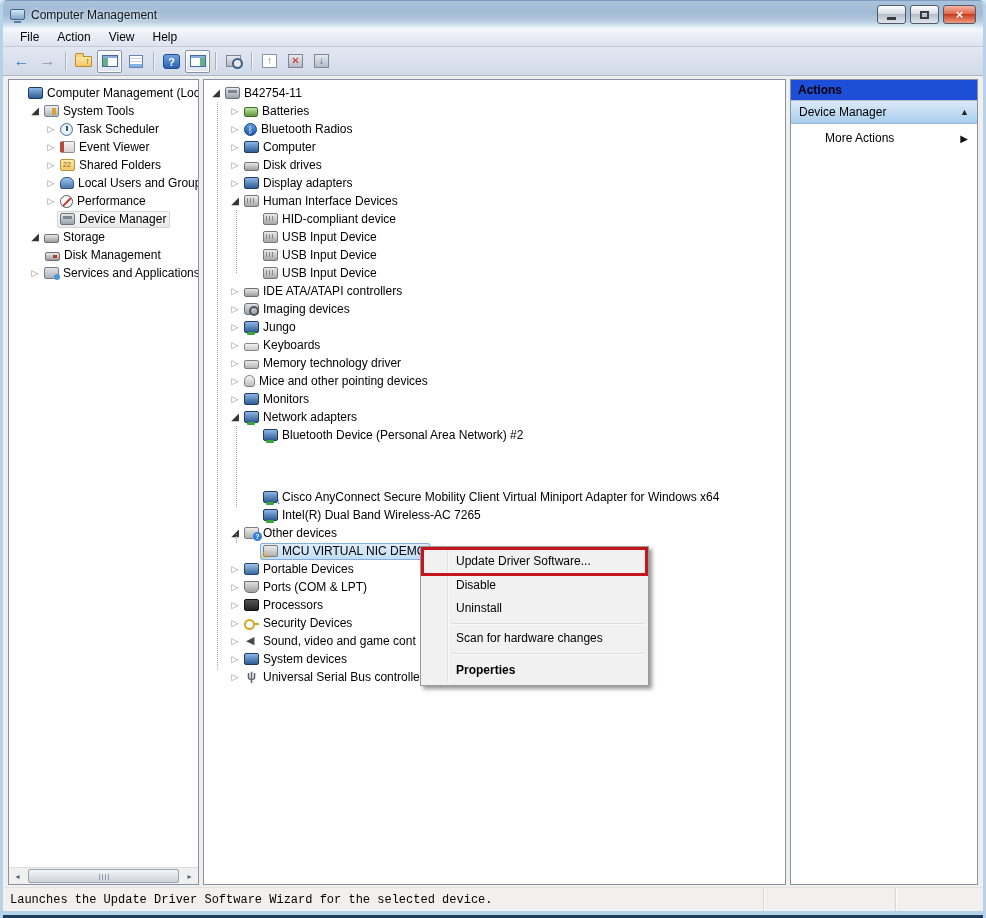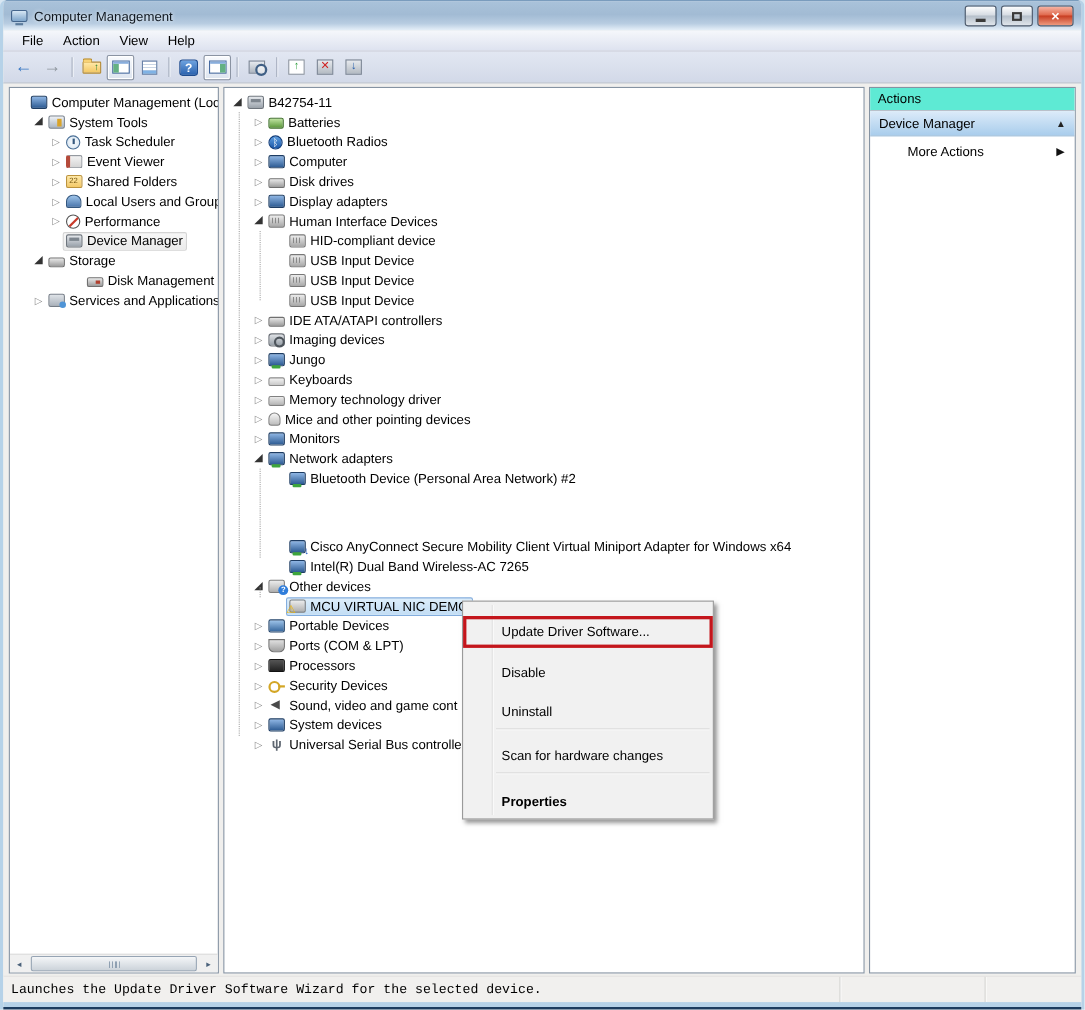--- a/index.html
+++ b/index.html
@@ -137,34 +137,34 @@
   .hscroll { position:absolute; left:0; right:0; bottom:0; height:17px; background:#f0f0f0; border-top:1px solid #dcdcdc;
              display:flex; align-items:center; }
   .sb-btn { width:17px; height:16px; flex:none; display:flex; align-items:center; justify-content:center;
             color:#4a617a; font-size:8px; }
   .sb-thumb { flex:1; height:14px; margin:0 2px; border:1px solid #96a4b4; border-radius:2px;
               background:linear-gradient(#f4f6f8,#ccd3da); position:relative; }
   .sb-thumb::after { content:''; position:absolute; left:50%; top:4px; margin-left:-5px; width:10px; height:6px;
                      background:repeating-linear-gradient(90deg,#8fa0b2 0 1px,transparent 1px 3px); }
 
   
-  .actions-header { height:21px; line-height:20px; padding:0 7px; font-weight:normal;
-                    background:#5eead4; border-bottom:1px solid #b9c0ca; }
+  .actions-header { height:21px; line-height:20px; padding:0 7px; font-weight:bold;
+                    background:#1d4ed8; border-bottom:1px solid #b9c0ca; }
   .actions-section { height:23px; display:flex; align-items:center; padding:0 8px;
                      background:linear-gradient(#dcebf9,#a9cdec); border-bottom:1px solid #96b8d8; }
   .actions-section .sec-arrow { margin-left:auto; font-size:9px; color:#222; }
   .more-actions { height:28px; display:flex; align-items:center; padding-left:34px; }
   .more-actions .ma-arrow { margin-left:auto; padding-right:9px; font-size:10px; color:#111; }
 
   
   .ctx { position:absolute; left:417px; top:546px; width:229px; background:#f1f1f1;
          border:1px solid #9a9a9a; box-shadow:3px 3px 4px rgba(80,80,80,.6); padding:2px; z-index:10; }
   .ctx::before { content:''; position:absolute; left:26px; top:3px; bottom:3px; width:1px; background:#e2e2e2;
                  box-shadow:1px 0 0 #fafafa; }
-  .mi { position:relative; height:23px; line-height:23px; padding-left:33px; z-index:1;margin-top:13px; }
+  .mi { position:relative; height:23px; line-height:23px; padding-left:33px; z-index:1; }
   .mi.bold { font-weight:bold; height:26px; line-height:26px; }
   .mi.annotated { outline:3px solid var(--annotation-red,#c4161c); outline-offset:-1px; height:25px; line-height:25px; }
   .msep { height:1px; background:#dcdcdc; box-shadow:0 1px 0 #fbfbfb; margin:3px 1px 3px 28px; }
 
   
   .statusbar { height:24px; flex:none; margin:0; background:#f1f0ee; border-top:1px solid #e4e3e1;
                display:flex; align-items:center; }
   .status-text { flex:1; padding-left:7px;font-family:Liberation Mono, monospace; }
   .status-seg { height:100%; border-left:1px solid #d8d7d5; box-shadow:inset 1px 0 0 #fbfbfa; }
   .seg-a { width:132px; } .seg-b { width:88px; }
@@ -298,21 +298,21 @@
       <span class="tlabel">Device Manager</span>
     </span>
   </div>
           <div class="trow" style="padding-left: 20px;">
     <span class="arrow expanded">◢</span>
     <span class="hl">
       <span class="ti ti-drive"></span>
       <span class="tlabel">Storage</span>
     </span>
   </div>
-          <div class="trow" style="padding-left: 55px;">
+          <div class="trow" style="padding-left: 21px;">
     <span class="arrow"></span>
     <span class="hl">
       <span class="ti ti-disk"></span>
       <span class="tlabel">Disk Management</span>
     </span>
   </div>
           <div class="trow" style="padding-left: 20px;">
     <span class="arrow collapsed">▷</span>
     <span class="hl">
       <span class="ti ti-services"></span>

